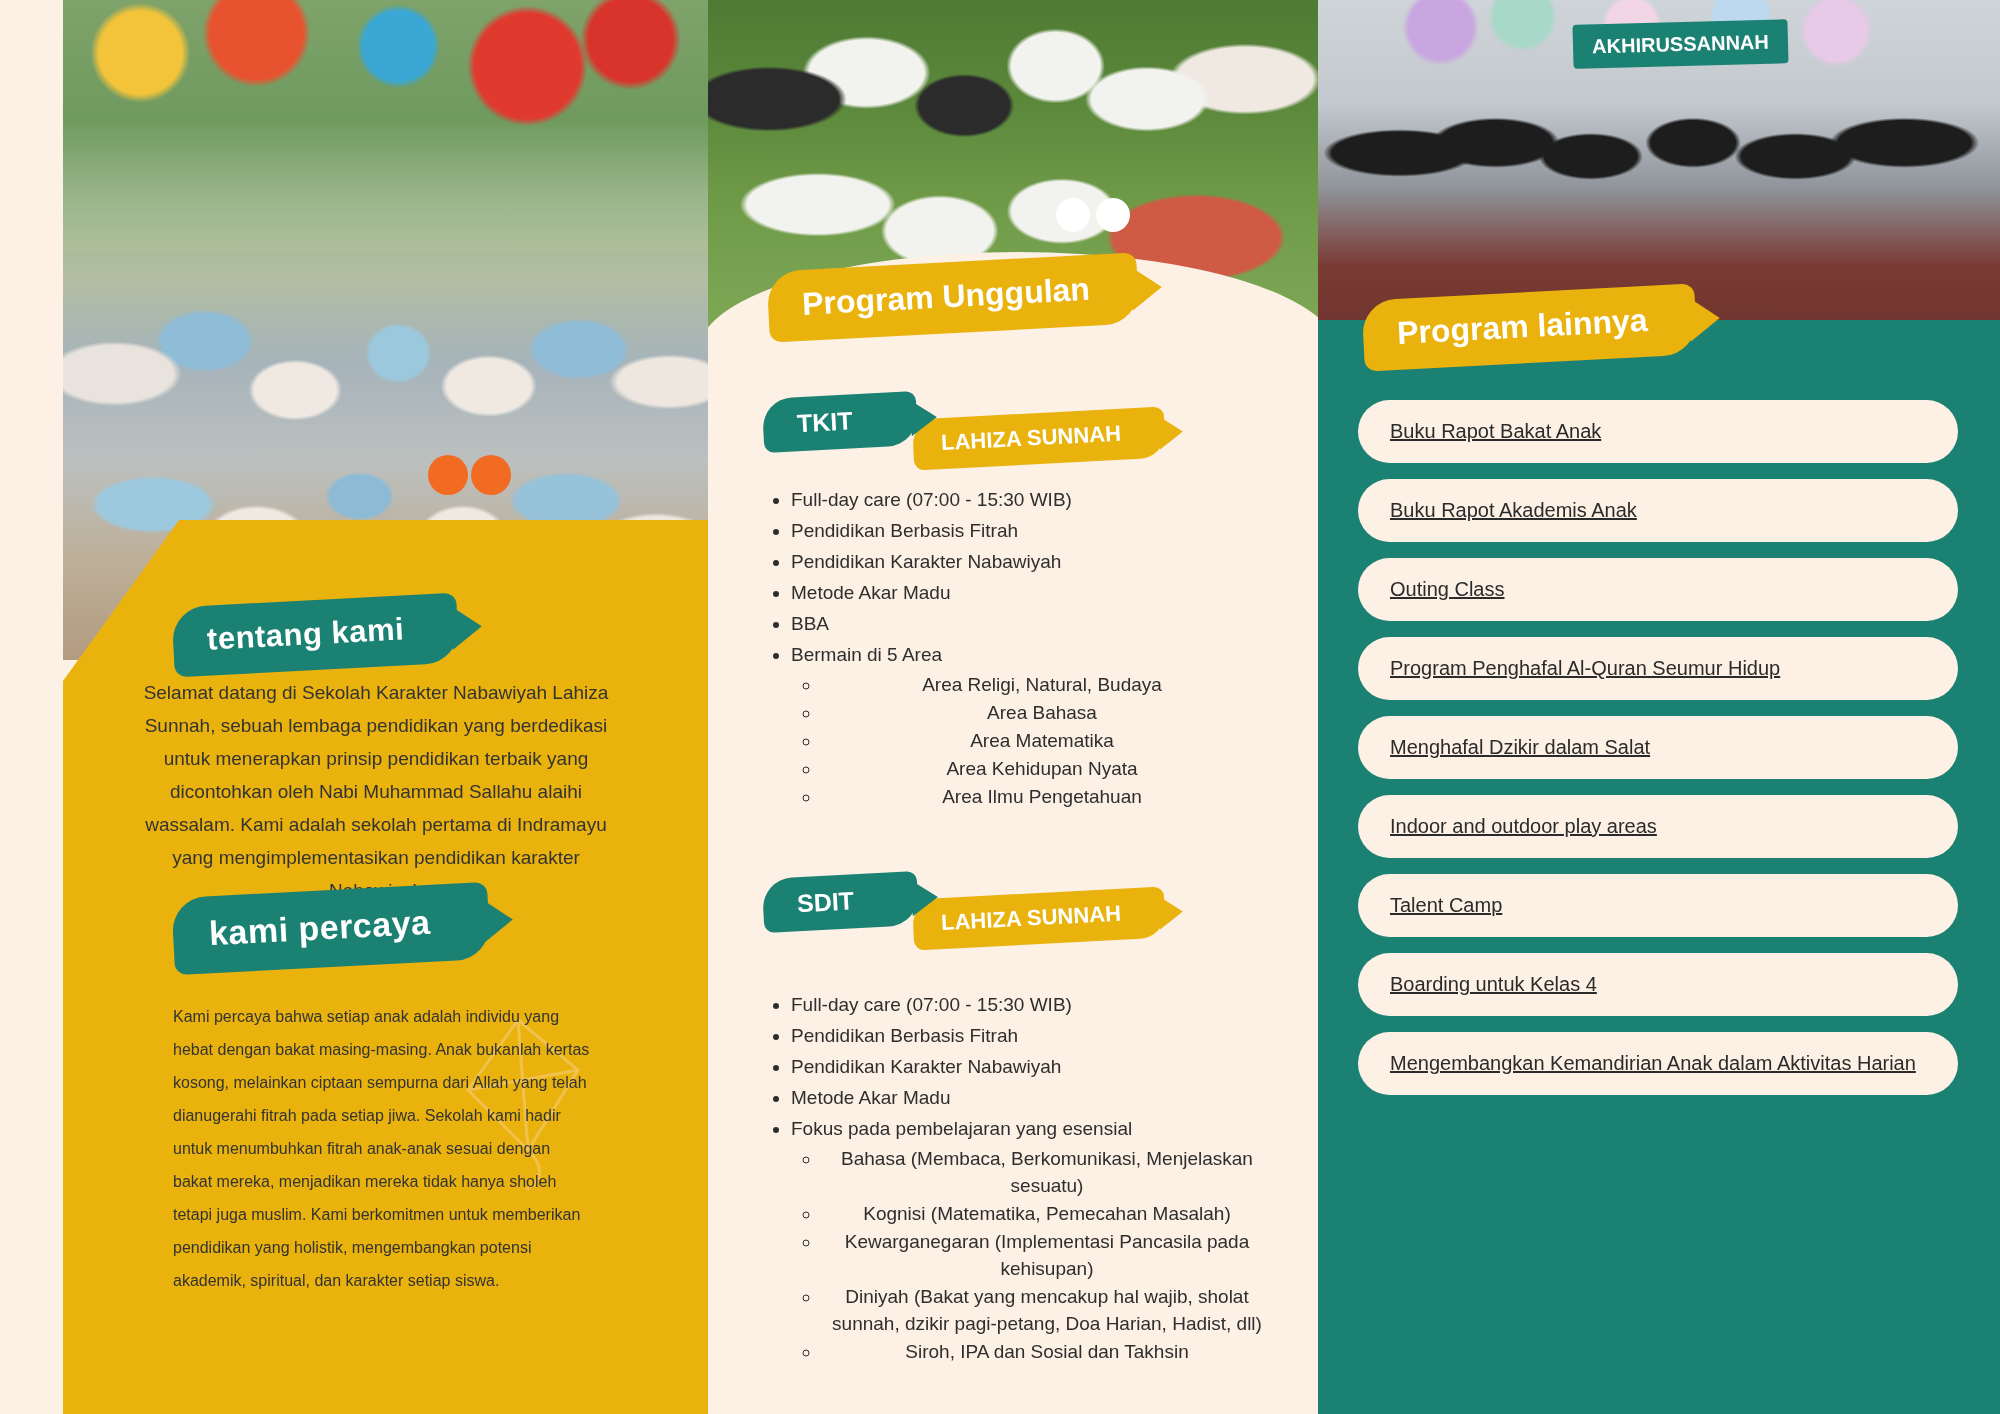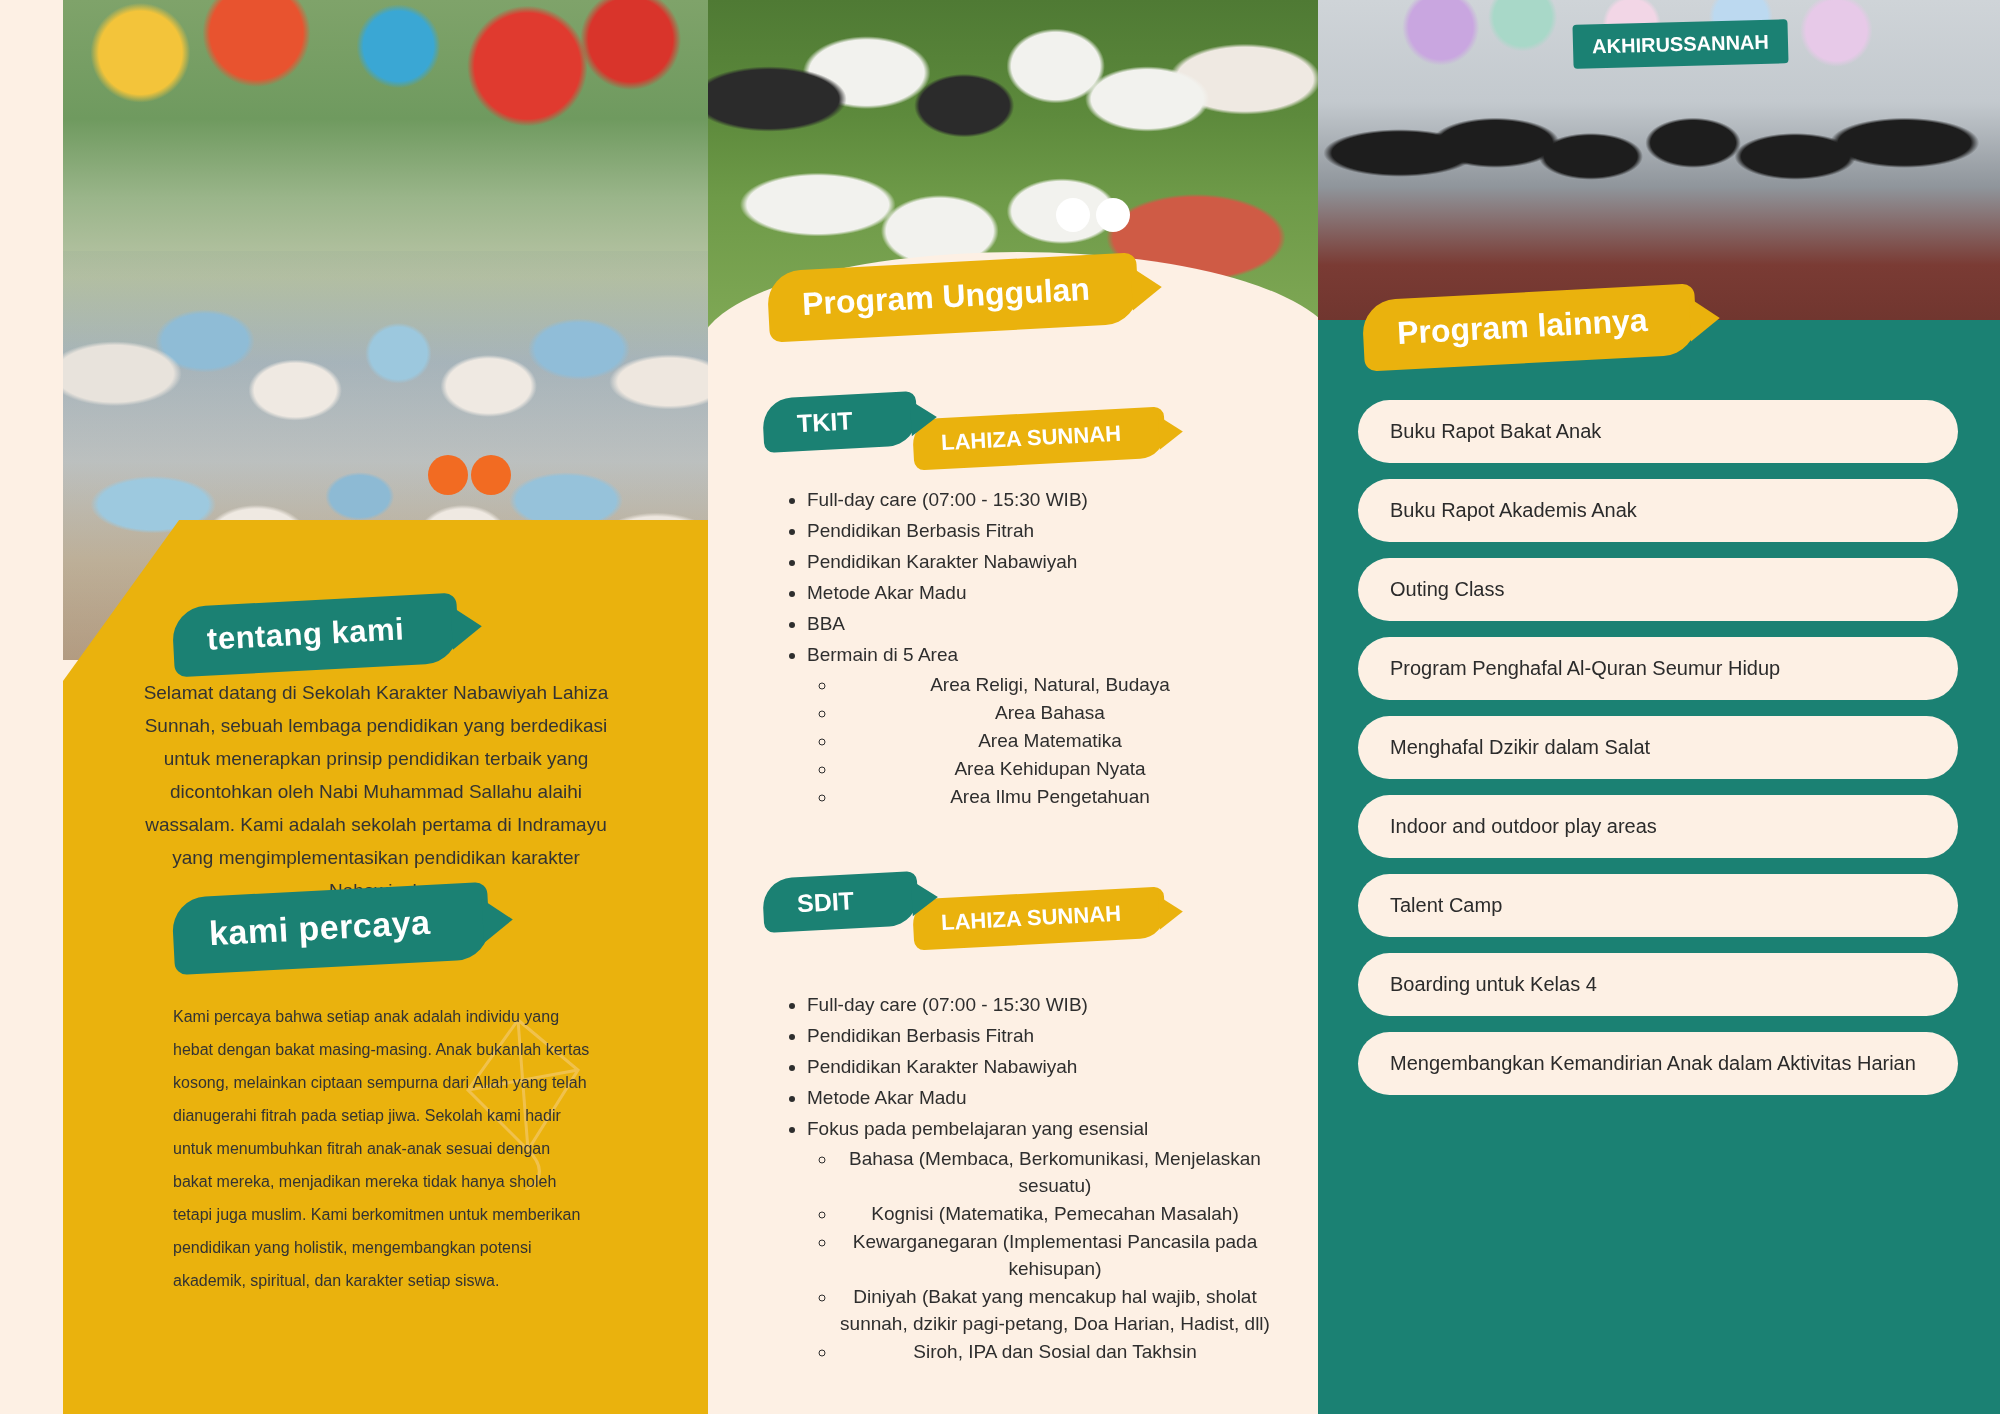--- a/index.html
+++ b/index.html
@@ -181,21 +181,21 @@
     transform:translateY(-50%);
     border-top: 17px solid transparent;
     border-bottom: 17px solid transparent;
     border-left: 24px solid #eab20d;
   }
   .sub-block { position:absolute; }
   .sub-block .row { position:relative; height: 62px; }
   .sub-block .g { position:absolute; left:0; top:0; z-index:2;}
   .sub-block .y { position:absolute; left:150px; top:18px; z-index:1;}
 
-  ul.bullets { list-style: disc; margin-left: 44px; }
+  ul.bullets { list-style: disc; margin-left: 28px; }
   ul.bullets > li {
     font-size: 19px; line-height: 29px; color: #2e2e2e; margin-bottom: 2px;
   }
   ul.sub { list-style: circle; margin-left: 30px; margin-top: 2px; text-align: center; }
   ul.sub > li { font-size: 19px; line-height: 27px; color:#2e2e2e; margin-bottom:1px;}
 
   
   .panel3 {
     position: relative;
     width: 682px; height: 1414px;
@@ -235,20 +235,21 @@
     background: #fdf0e4;
     border-radius: 36px;
     padding: 18px 32px;
     margin-bottom: 16px;
     font-size: 20px;
     color: #2b2b2b;
     line-height: 27px;
     min-height: 62px;
     display: flex;
     align-items: center;
+    text-decoration: underline;
   }
 </style>
 </head>
 <body>
 
 <div class="brochure">
 
   <div class="panel1">
     <div class="p1-photo photo">
       <div class="crowd"></div>

